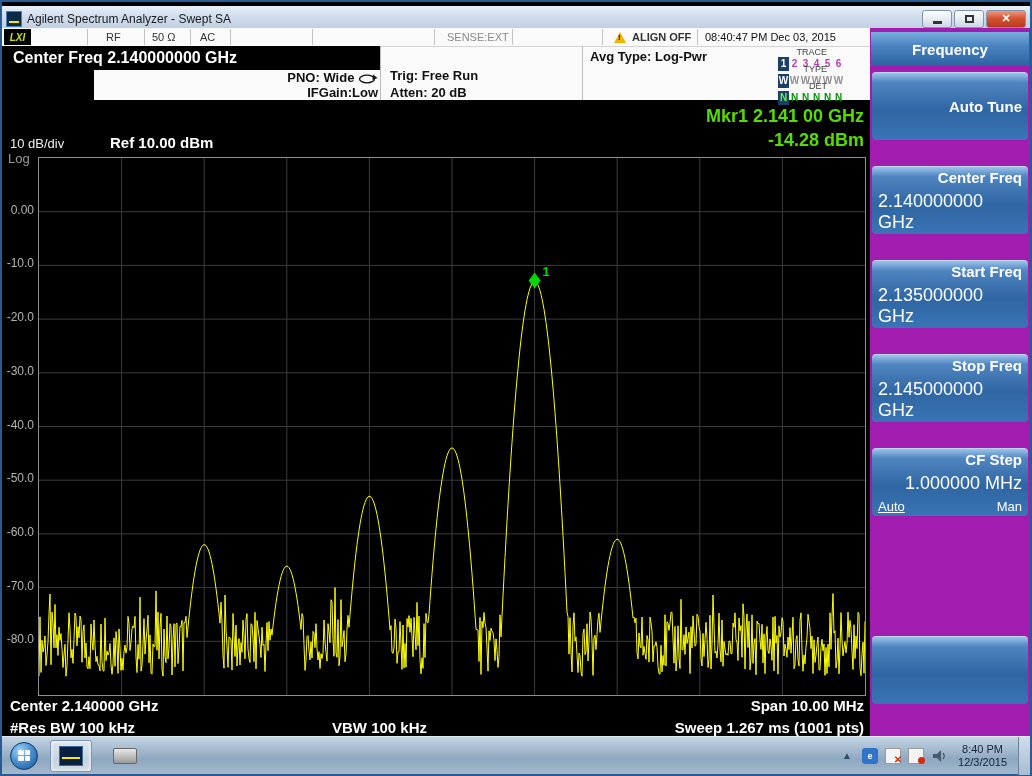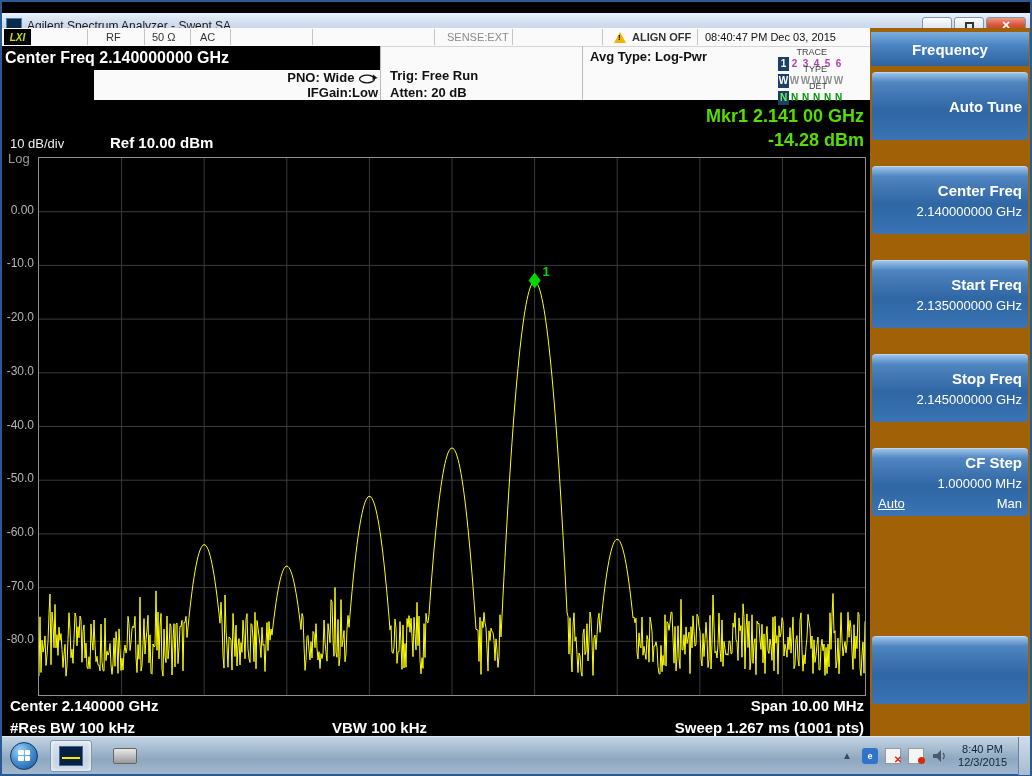--- a/index.html
+++ b/index.html
@@ -2,21 +2,21 @@
 <html><head>
 <meta charset="utf-8">
 <style>
   * { box-sizing: border-box; margin: 0; padding: 0; }
   html,body { width:1032px; height:776px; overflow:hidden; background:#555;
               font-family:"Liberation Sans", sans-serif; }
   .window { position:absolute; top:0; left:0; width:1032px; height:776px;
             border:2px solid #2a5a94; background:#000; }
 
   
-  .titlebar { position:absolute; top:11px; left:0; width:100%; height:26px;
+  .titlebar { position:absolute; top:4px; left:0; width:100%; height:26px;
               background:linear-gradient(180deg,#e8f0fa 0%,#cfdced 45%,#bccddf 100%);
               border-bottom:1px solid #93a8c2; display:flex; align-items:center; padding:0 4px; }
   .win-icon { width:16px; height:16px; background:#0a2a4a; border:1px solid #4a80b8;
               margin-right:5px; position:relative; }
   .win-icon::after { content:""; position:absolute; left:2px; right:2px; top:9px;
               border-top:2px solid #ffe600; }
   .title-text { font-size:12px; color:#1a1a1a; flex:1; }
   .win-btns { display:flex; gap:2px; }
   .win-btn { width:30px; height:18px; border:1px solid #8494a8; border-radius:3px;
              background:linear-gradient(180deg,#fdfeff,#cdd9e7); display:flex;
@@ -39,21 +39,21 @@
          display:flex; align-items:center; justify-content:center; }
   .st-txt { position:absolute; top:3px; font-size:11px; color:#333; }
   .st-gray { color:#8a8a8a; }
   .warn-tri { position:absolute; width:0; height:0; border-left:6px solid transparent;
          border-right:6px solid transparent; border-bottom:11px solid #f0b400; top:4px; }
   .warn-tri::after { content:"!"; position:absolute; left:-2px; top:1px; font-size:8px;
          font-weight:bold; color:#000; }
 
   .cf-bar { position:absolute; top:18px; left:0; width:378px; height:24px; background:#000;
             color:#fff; font-size:16px; font-weight:bold; display:flex; align-items:center;
-            padding-left:3px;text-align:right; }
+            padding-left:11px;text-align:right; }
   .cf-stub { position:absolute; top:42px; left:0; width:92px; height:30px; background:#000; }
   .pno-block { position:absolute; top:42px; left:230px; width:146px; text-align:right;
                font-size:13px; font-weight:bold; color:#111; line-height:15px; }
   .trig-block { position:absolute; top:39px; left:388px; font-size:13px; font-weight:bold;
                color:#111; line-height:17px; }
   .avg-block { position:absolute; top:21px; left:588px; font-size:13px; font-weight:bold; color:#111; }
 
   .trace-block { position:absolute; top:19px; left:752px; width:114px; }
   .trow { display:flex; align-items:center; height:17px;flex-direction:column; }
   .tlabel { width:40px; text-align:right; font-size:9px; color:#444; padding-right:4px; }
@@ -72,32 +72,32 @@
   .ytick { position:absolute; left:2px; width:30px; text-align:right; font-size:12px; color:#b4b4b4; }
 
   .plot-box { position:absolute; top:129px; left:36px; width:828px; height:539px;
               border:1px solid #8f8f8f; background:#000; }
   .plot-box svg { display:block; }
   svg text { font-family:"Liberation Sans", sans-serif; }
 
   .ann { position:absolute; color:#fff; font-size:15px; font-weight:bold; }
 
   
-  .sk-panel { position:absolute; top:0; left:868px; width:160px; height:710px; background:#a16207; }
+  .sk-panel { position:absolute; top:0; left:868px; width:160px; height:710px; background:#a21caf; }
   .sk-header { position:absolute; top:4px; left:1px; width:158px; height:34px;
                background:linear-gradient(180deg,#7aaede 0%,#4a84c2 40%,#2d62a0 100%);
                color:#fff; font-size:15px; font-weight:bold; display:flex;
                align-items:center; justify-content:center; }
   .sk-btn { position:absolute; left:2px; width:156px; height:68px; border-radius:4px;
             background:linear-gradient(180deg,#9cc2ea 0%,#4f86c0 14%,#2f66a4 55%,#3a74b4 100%);
             border-top:1px solid #bcd6f0; display:flex; flex-direction:column;
             justify-content:center; align-items:flex-end; padding:0 6px; gap:5px;
             color:#fff; }
   .sk-title { font-size:15px; font-weight:bold; }
-  .sk-value { font-size:13px; }
+  .sk-value { font-size:18px; }
   .sk-toggle { width:100%; display:flex; justify-content:space-between; font-size:13px; }
   .sk-auto { text-decoration:underline; }
 
   
   .taskbar { position:absolute; left:0; bottom:0; width:1028px; height:38px;
              background:linear-gradient(180deg,#c3d4e4 0%,#9fb6cb 40%,#8ea8c0 60%,#a3b8cc 100%);
              border-top:1px solid #dce8f2; display:flex; align-items:center; }
   .start-orb { width:28px; height:28px; border-radius:50%; margin-left:8px;
              background:radial-gradient(circle at 35% 30%,#9fd4f7 0%,#4a92d4 45%,#16508e 100%);
              border:1px solid #0e3a6a; display:flex; align-items:center; justify-content:center; }

